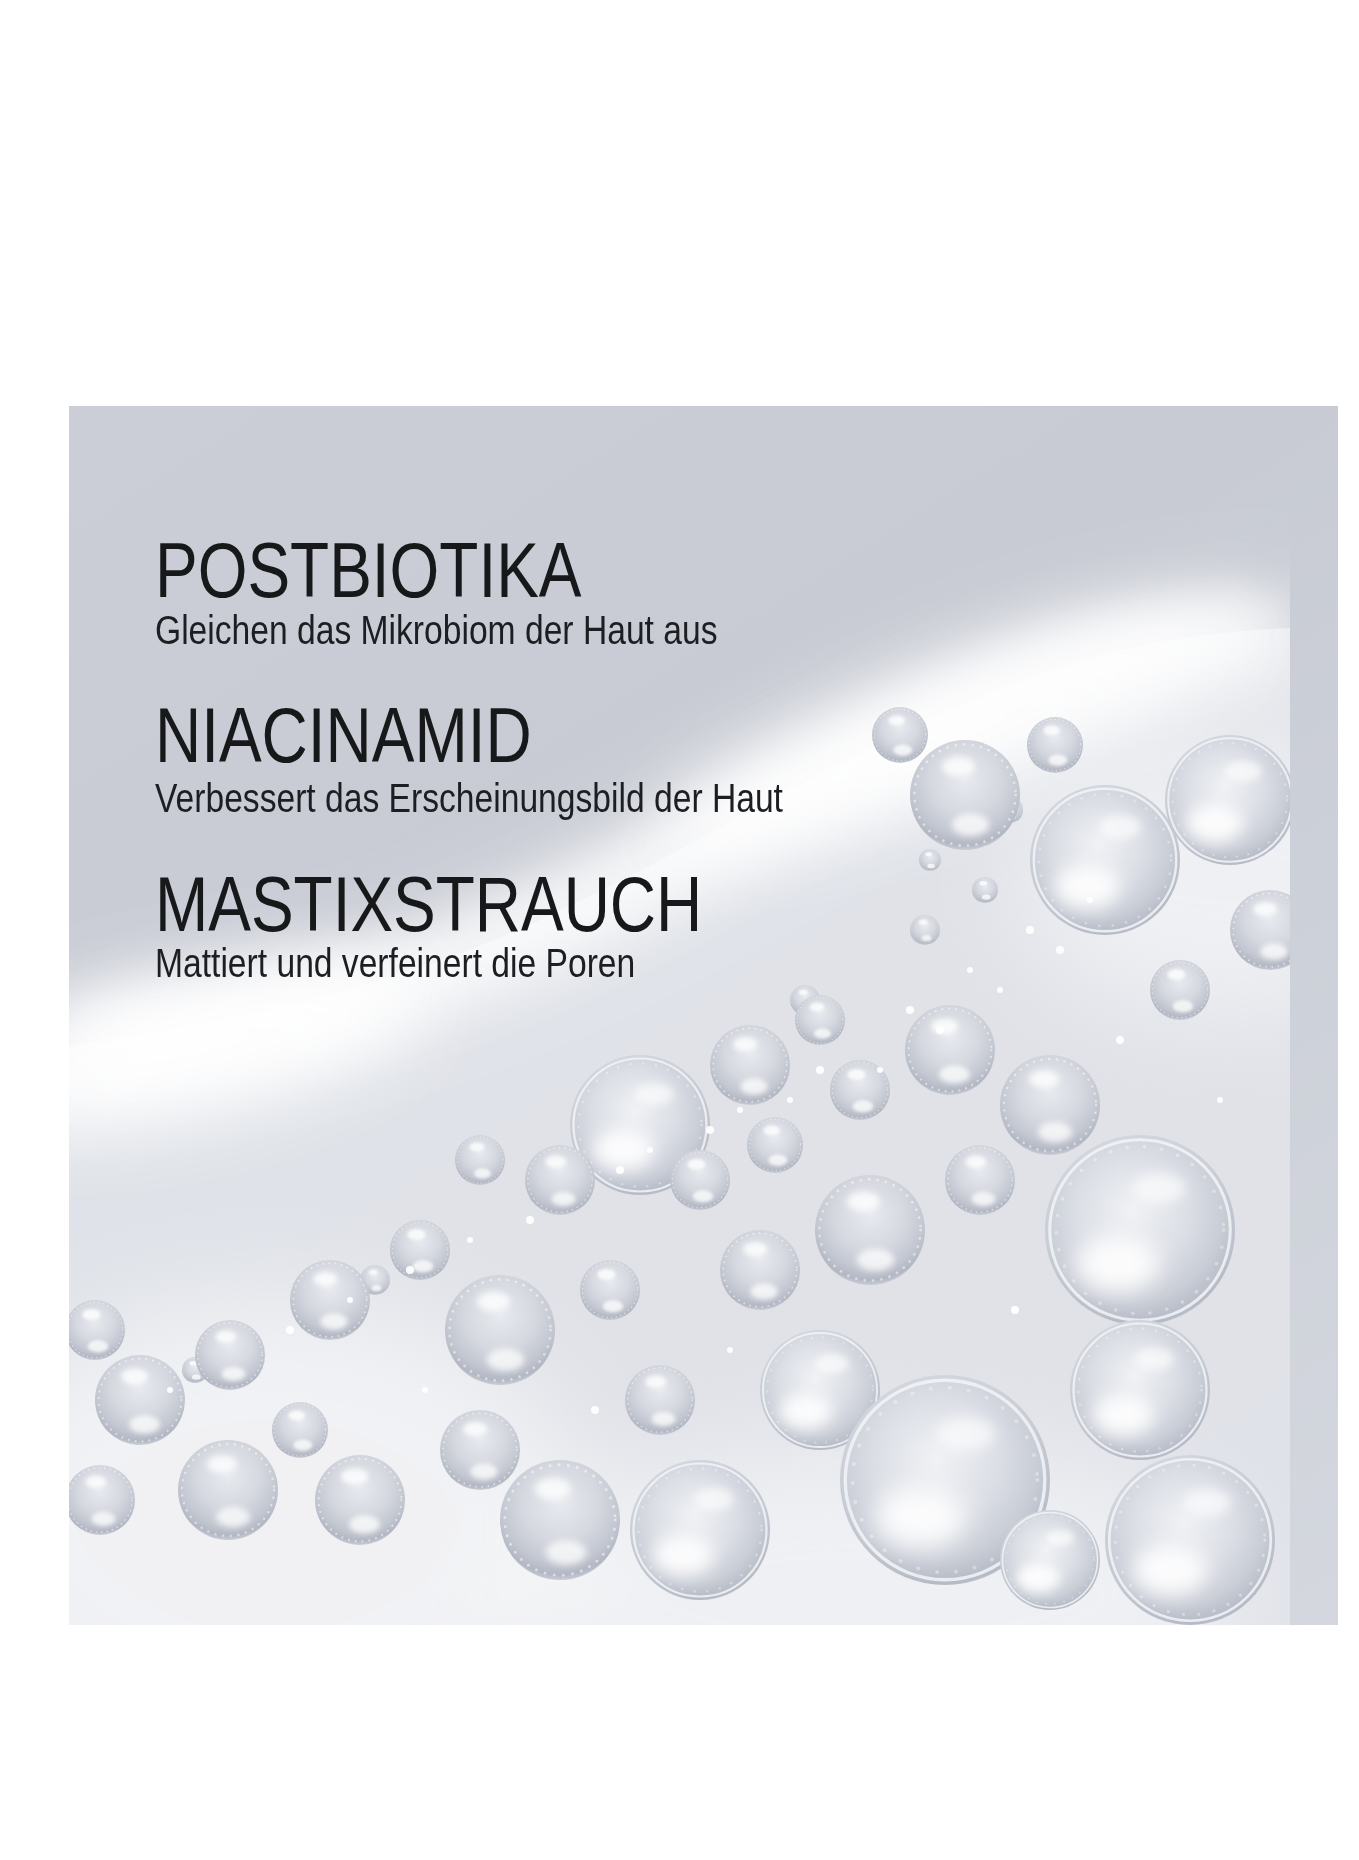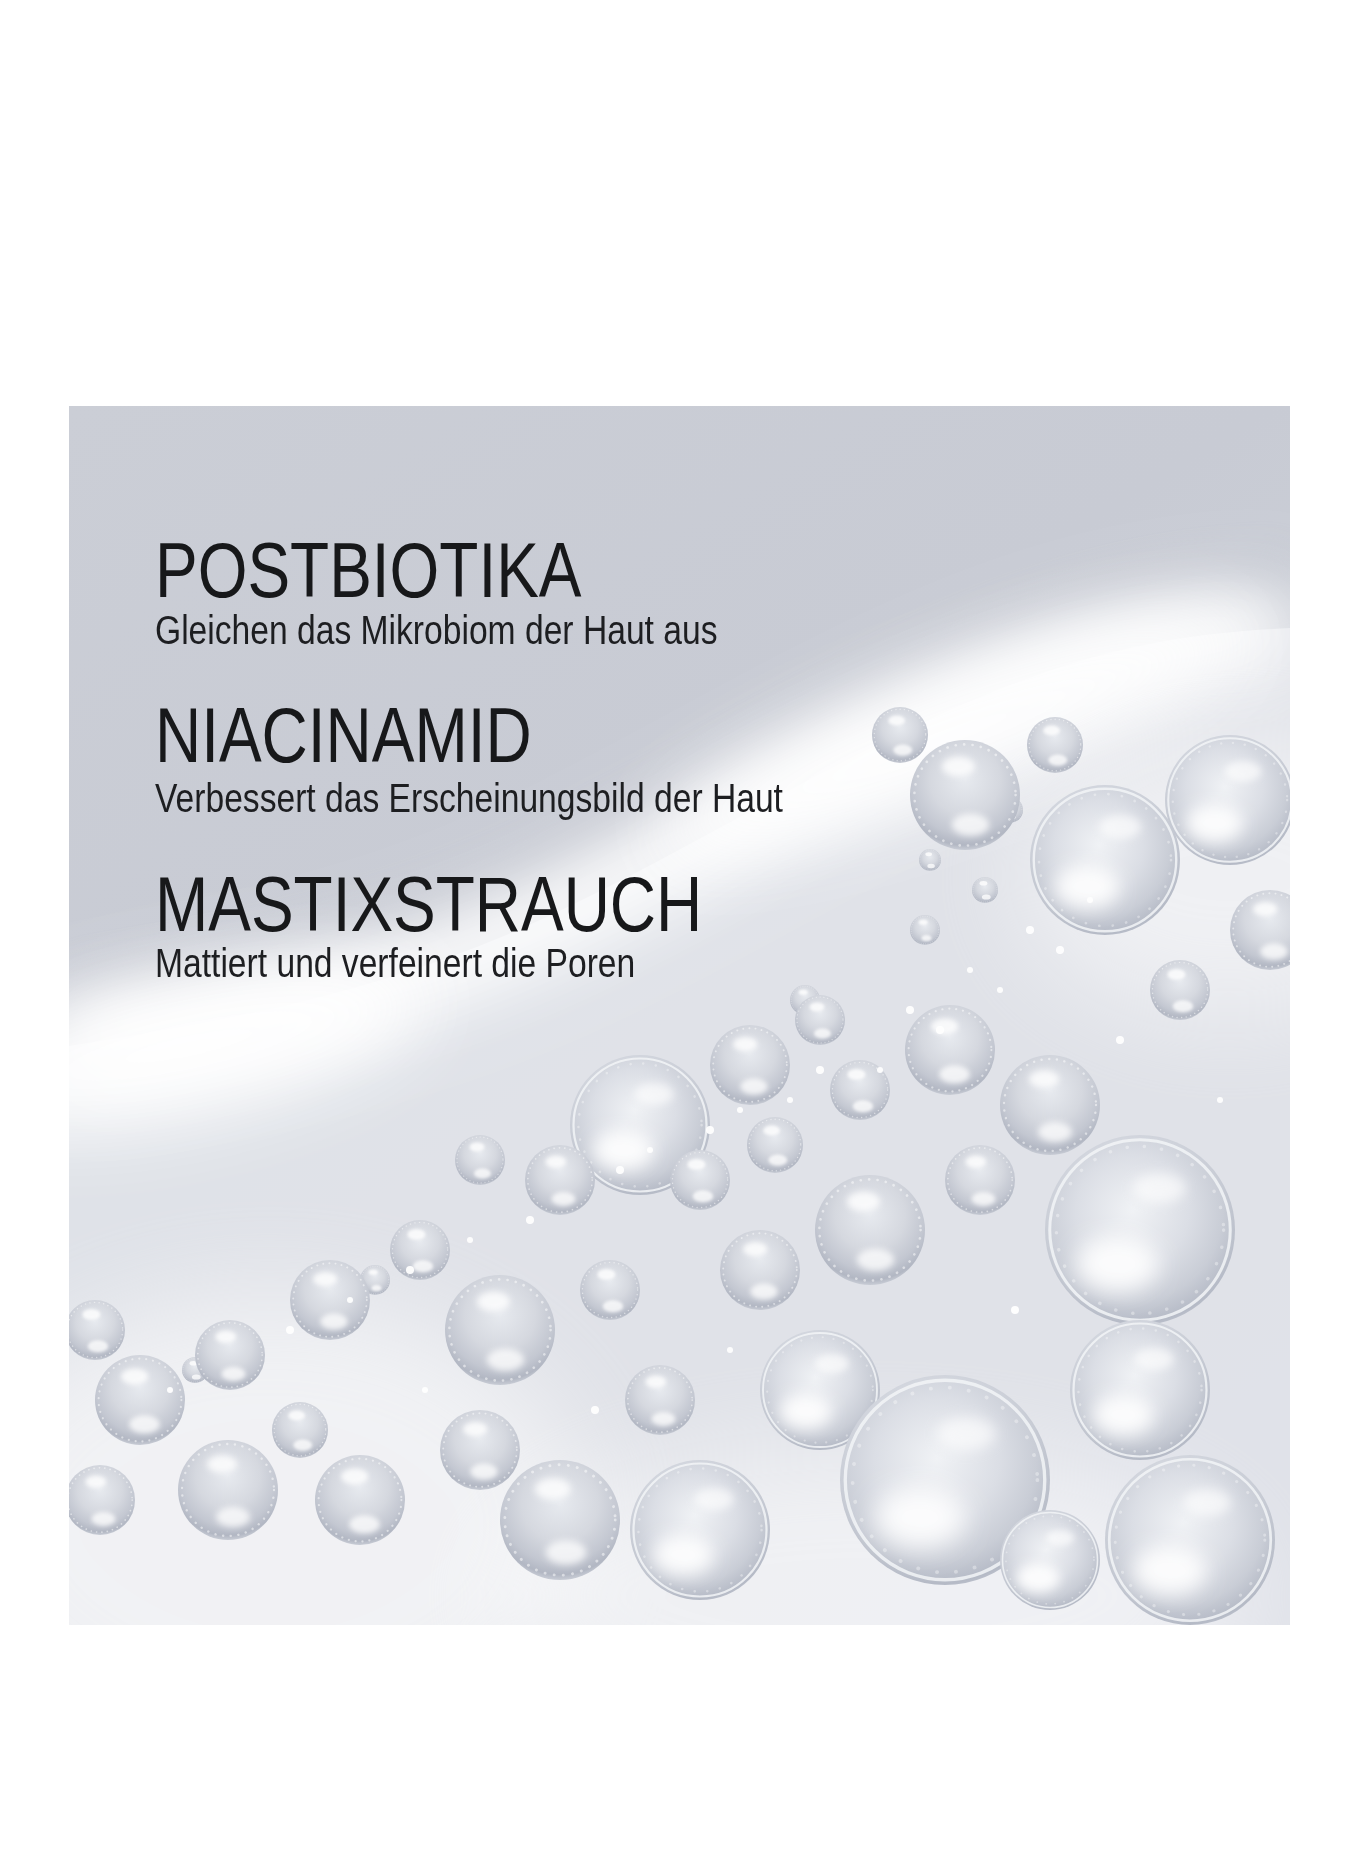--- a/index.html
+++ b/index.html
@@ -2,20 +2,21 @@
 <html><head>
 <meta charset="utf-8">
 <style>
   html,body{margin:0;padding:0;}
   body{background:#ffffff;font-family:"Liberation Sans","DejaVu Sans",sans-serif;}
   .page{position:relative;width:1359px;height:1860px;background:#ffffff;overflow:hidden;}
   .panel{
     position:absolute;left:69px;top:406px;width:1221px;height:1219px;
     background:linear-gradient(148deg,#cbced6 0%,#c8cbd4 38%,#ccd0d8 62%,#d4d7de 100%);
     overflow:hidden;
+    padding-left:48px;
   }
   .foam{position:absolute;left:0;top:0;width:1221px;height:1219px;display:block;}
   .copy{position:absolute;left:0;top:0;width:100%;height:100%;pointer-events:none;}
   .line{
     position:absolute;left:86px;white-space:nowrap;line-height:1;
     color:#17181a;transform:scaleX(0.82);transform-origin:left top;
     letter-spacing:0;
   }
   .h{font-size:78px;font-weight:400;}
   .s{font-size:41px;font-weight:400;color:#1d1e21;}

